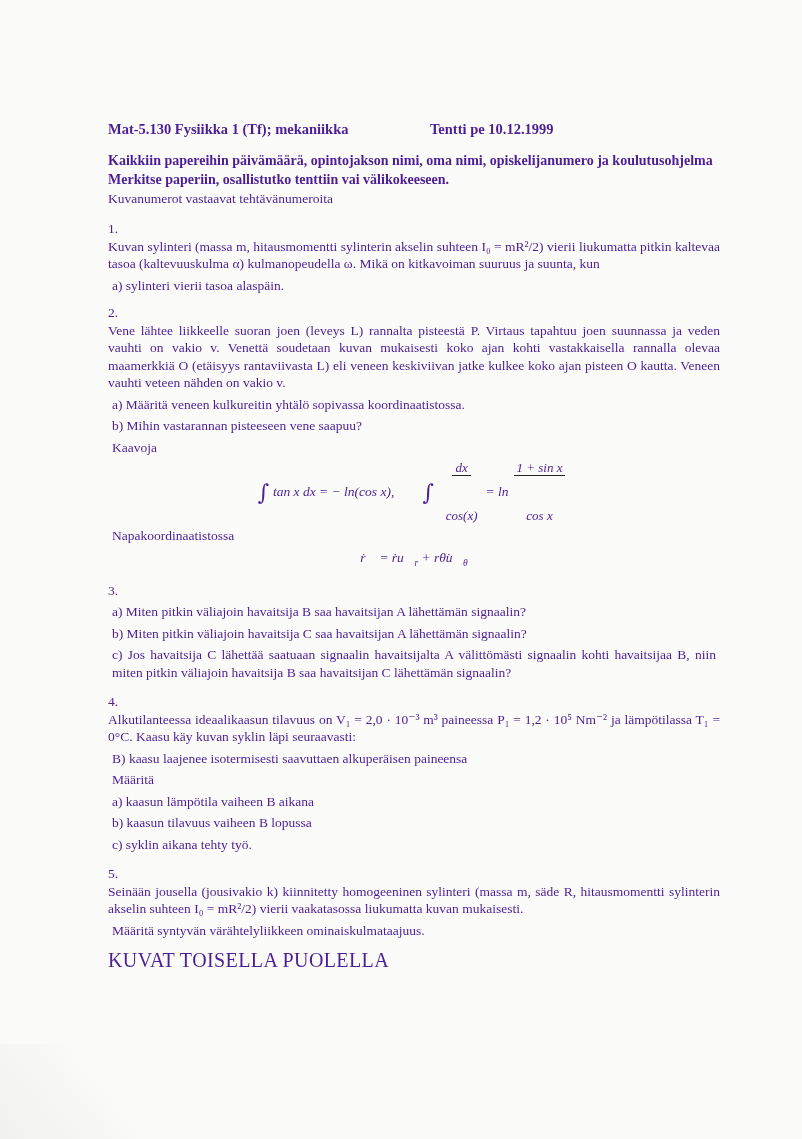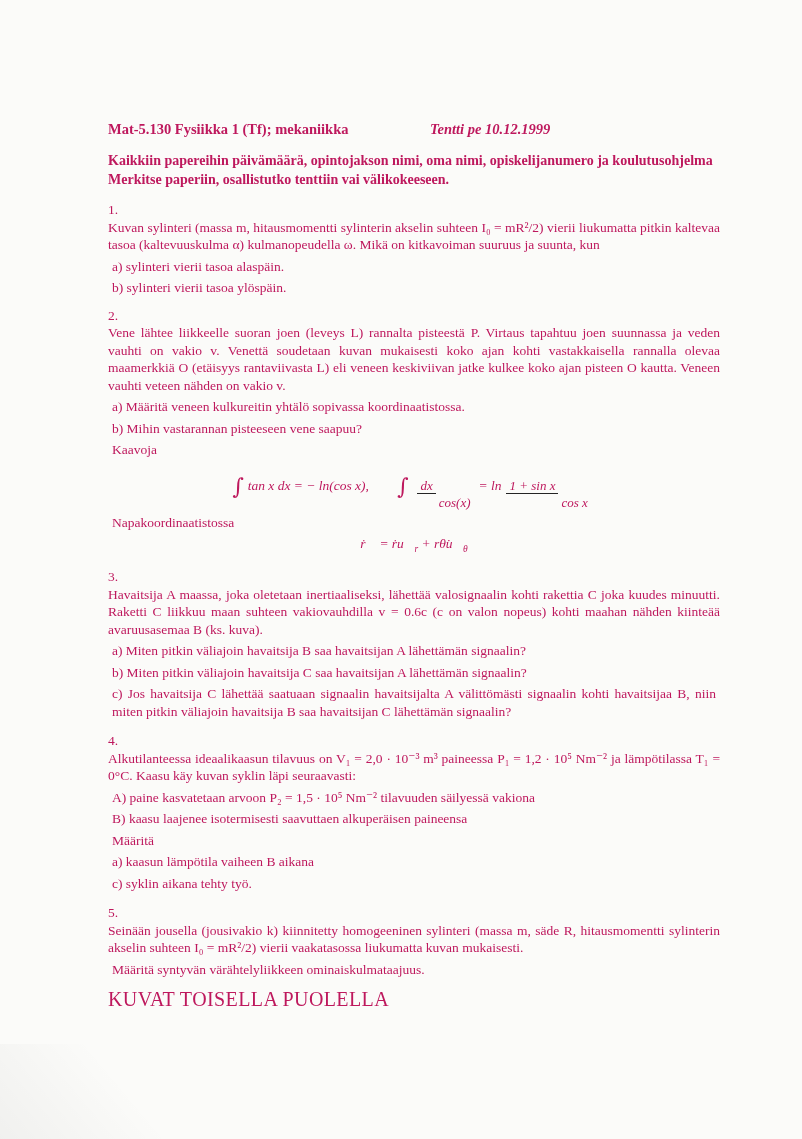--- a/index.html
+++ b/index.html
@@ -2,56 +2,56 @@
 <html><head>
 <meta charset="utf-8">
 <style>
   html,body{margin:0;padding:0;background:#fbfbf9;}
   .page{
     position:relative;
     width:802px;height:1139px;
     background:#fbfbf9;
     overflow:hidden;
     font-family:"Liberation Serif","DejaVu Serif",serif;
-    color:#be185d;
+    color:#4c1d95;
   }
   
   .page::after{
     content:"";
     position:absolute;left:0;bottom:0;width:230px;height:95px;
     background:linear-gradient(50deg, rgba(0,0,0,0.045), rgba(0,0,0,0) 55%);
     pointer-events:none;
   }
   .content{
     position:absolute;left:108px;top:120px;width:612px;
     font-size:13.5px;line-height:17.5px;
     text-align:justify;
   }
   .bold{font-weight:bold;}
   .header-row{position:relative;font-size:14.5px;line-height:18px;margin-bottom:13px;}
-  .exam-date{position:absolute;left:322px;top:0;font-style:italic;}
+  .exam-date{position:absolute;left:322px;top:0;}
   .instr{margin:0;font-size:14px;line-height:19px;}
   .instr.light{font-size:13.5px;font-weight:normal;}
   .problem{margin-top:10px;}
   .problem.m12{margin-top:12px;}
   .pnum{margin:0;}
   .pbody{margin:0;}
   .pline{margin:4px;}
   .formula-row{
     display:flex;justify-content:center;align-items:center;
     text-align:center;margin:3px 0 2px 0;min-height:30px;
   }
   .math{font-style:italic;}
   .intsign{
     font-style:normal;font-size:22px;line-height:1;
     margin:0 4px 0 0;position:relative;top:1px;
     font-family:"DejaVu Serif",serif;
   }
   .frac{
-    display:inline-flex;flex-direction:row;align-items:center;
+    display:inline-flex;flex-direction:column;align-items:center;
     margin:0 5px;line-height:15px;font-size:13px;vertical-align:middle;
   }
   .frac .num{border-bottom:1px solid #242424;padding:0 3px;}
   .frac .den{padding:0 3px;margin-top:32px;}
   .fspace{display:inline-block;width:28px;}
   sub{font-size:9.5px;}
   .polar-row{min-height:22px;margin:2px 0 0 0;}
   .footer{margin-top:13px;font-size:20px;letter-spacing:0.4px;}
 </style>
 </head>
@@ -60,26 +60,26 @@
 <div class="page">
   <div class="content">
 
     <div class="header-row bold">
       <span>Mat-5.130 Fysiikka 1 (Tf); mekaniikka</span>
       <span class="exam-date">Tentti pe 10.12.1999</span>
     </div>
 
     <p class="instr bold">Kaikkiin papereihin päivämäärä, opintojakson nimi, oma nimi, opiskelijanumero ja koulutusohjelma</p>
     <p class="instr bold">Merkitse paperiin, osallistutko tenttiin vai välikokeeseen.</p>
+    <p class="instr light">Kuvanumerot vastaavat tehtävänumeroita</p>
 
     <section class="problem m12">
       <div class="pnum">1.</div>
       <p class="pbody">Kuvan sylinteri (massa m, hitausmomentti sylinterin akselin suhteen I₀ = mR²/2) vierii liukumatta pitkin kaltevaa tasoa (kaltevuuskulma α) kulmanopeudella ω. Mikä on kitkavoiman suuruus ja suunta, kun</p>
       <div class="pline">a) sylinteri vierii tasoa alaspäin.</div>
-      <div class="pline">b) sylinteri vierii tasoa ylöspäin.</div>
     </section>
 
     <section class="problem">
       <div class="pnum">2.</div>
       <p class="pbody">Vene lähtee liikkeelle suoran joen (leveys L) rannalta pisteestä P. Virtaus tapahtuu joen suunnassa ja veden vauhti on vakio v. Venettä soudetaan kuvan mukaisesti koko ajan kohti vastakkaisella rannalla olevaa maamerkkiä O (etäisyys rantaviivasta L) eli veneen keskiviivan jatke kulkee koko ajan pisteen O kautta. Veneen vauhti veteen nähden on vakio v.</p>
       <div class="pline">a) Määritä veneen kulkureitin yhtälö sopivassa koordinaatistossa.</div>
       <div class="pline">b) Mihin vastarannan pisteeseen vene saapuu?</div>
       <div class="pline">Kaavoja</div>
 
       <div class="formula-row">
@@ -99,33 +99,32 @@
       </div>
 
       <div class="pline">Napakoordinaatistossa</div>
       <div class="formula-row polar-row">
         <span class="math"><span>ṙ⃗ = ṙu⃗</span><sub>r</sub><span> + rθ̇u⃗</span><sub>θ</sub></span>
       </div>
     </section>
 
     <section class="problem">
       <div class="pnum">3.</div>
-      <p class="pbody">Havaitsija A maassa, joka oletetaan inertiaaliseksi, lähettää valosignaalin kohti rakettia C joka kuudes minuutti. Raketti C liikkuu maan suhteen vakiovauhdilla v = 0.6c (c on valon nopeus) kohti maahan nähden kiinteää avaruusasemaa B (ks. kuva).</p>
       <div class="pline">a) Miten pitkin väliajoin havaitsija B saa havaitsijan A lähettämän signaalin?</div>
       <div class="pline">b) Miten pitkin väliajoin havaitsija C saa havaitsijan A lähettämän signaalin?</div>
       <div class="pline">c) Jos havaitsija C lähettää saatuaan signaalin havaitsijalta A välittömästi signaalin kohti havaitsijaa B, niin miten pitkin väliajoin havaitsija B saa havaitsijan C lähettämän signaalin?</div>
     </section>
 
     <section class="problem m12">
       <div class="pnum">4.</div>
       <p class="pbody">Alkutilanteessa ideaalikaasun tilavuus on V₁ = 2,0 · 10⁻³ m³ paineessa P₁ = 1,2 · 10⁵ Nm⁻² ja lämpötilassa T₁ = 0°C. Kaasu käy kuvan syklin läpi seuraavasti:</p>
-      <div class="pline">A) paine kasvatetaan arvoon P₂ = 1,5 · 10⁵ Nm⁻² tilavuuden säilyessä vakiona</div>
       <div class="pline">B) kaasu laajenee isotermisesti saavuttaen alkuperäisen paineensa</div>
       <div class="pline">Määritä</div>
       <div class="pline">a) kaasun lämpötila vaiheen B aikana</div>
+      <div class="pline">b) kaasun tilavuus vaiheen B lopussa</div>
       <div class="pline">c) syklin aikana tehty työ.</div>
     </section>
 
     <section class="problem m12">
       <div class="pnum">5.</div>
       <p class="pbody">Seinään jousella (jousivakio k) kiinnitetty homogeeninen sylinteri (massa m, säde R, hitausmomentti sylinterin akselin suhteen I₀ = mR²/2) vierii vaakatasossa liukumatta kuvan mukaisesti.</p>
       <div class="pline">Määritä syntyvän värähtelyliikkeen ominaiskulmataajuus.</div>
     </section>
 
     <div class="footer">KUVAT TOISELLA PUOLELLA</div>

